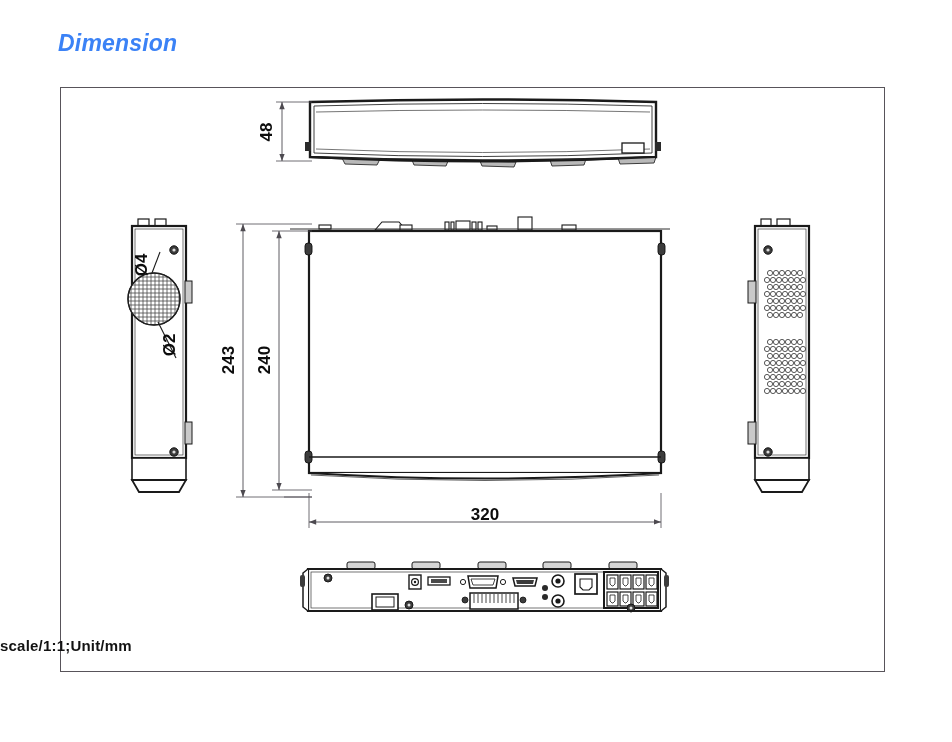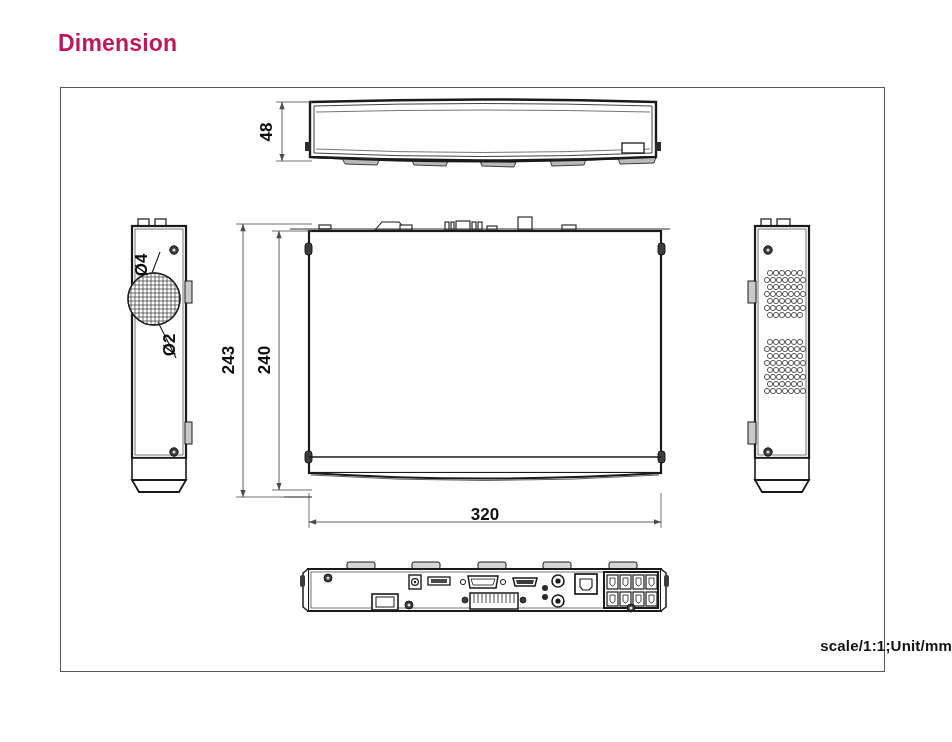--- a/index.html
+++ b/index.html
@@ -11,21 +11,22 @@
     color:#111;
     overflow:hidden;
     position:relative;
   }
   #page-title{
     position:absolute;
     left:58px; top:30px;
     font-size:23px;
     font-weight:bold;
     letter-spacing:0.2px;
-    color:#be185d;
+    color:#3b82f6;
+    font-style:italic;
   }
   #drawing-frame{
     position:absolute;
     left:60px; top:87px;
     width:825px; height:585px;
     border:1px solid #58545a;
     box-sizing:border-box;
     background:#fff;
   }
   #drawing-svg{
@@ -36,21 +37,21 @@
   }
   .dimtxt{
     font-family:"Liberation Sans", sans-serif;
     font-weight:bold;
     fill:#0d0d0d;
   }
   #caption{
     position:absolute;
     left:0; top:637px;
     width:952px;
-    text-align:right;
+    text-align:left;
     font-size:15px;
     font-weight:bold;
     color:#131313;
     letter-spacing:0.2px;
   }
 </style>
 </head>
 <body>
 
 <div id="page-title">Dimension</div>

